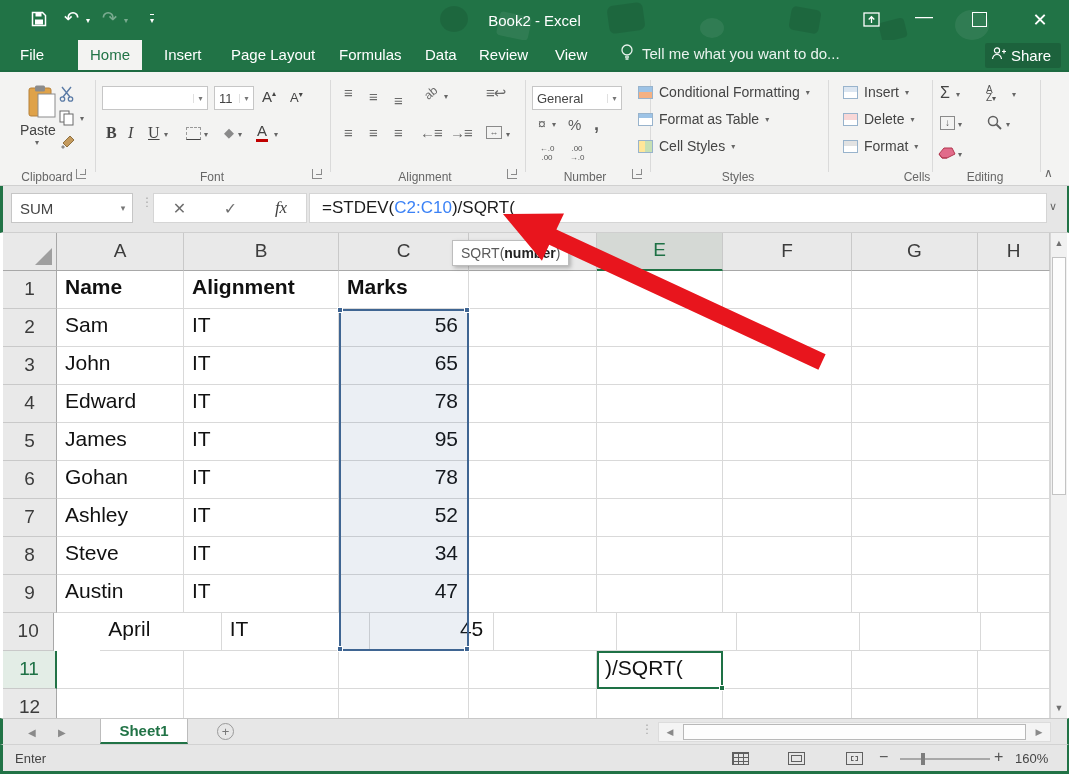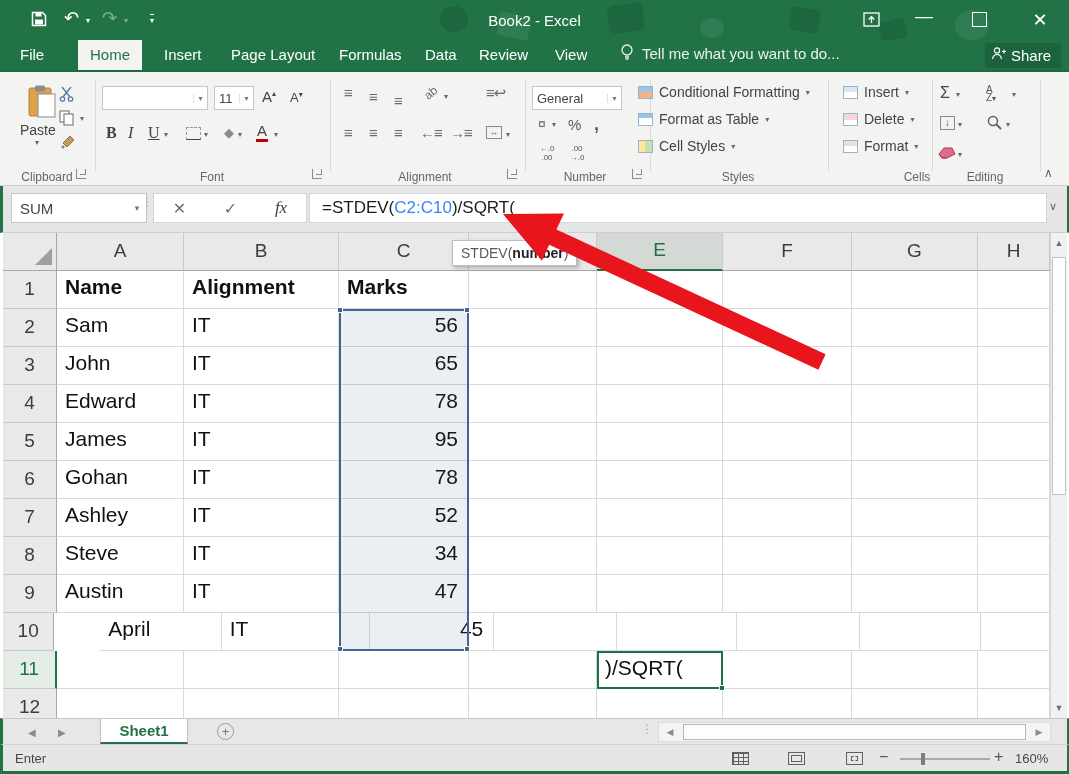--- a/index.html
+++ b/index.html
@@ -47,21 +47,21 @@
   .mini.tbl { background:linear-gradient(#9dc3e6 0 35%, #fff 35% 100%); }
   .mini.cs { background:linear-gradient(90deg,#ffe699 0 50%, #c6e0b4 50% 100%); }
   .mini.ins { background:linear-gradient(#dce6f1 0 50%, #fff 50% 100%); }
   .mini.del { background:linear-gradient(#f8d7d7 0 50%, #fff 50% 100%); }
   .mini.fmt { background:linear-gradient(#e2e2e2 0 50%, #fff 50% 100%); }
   .decbtn { font-size:8px; color:#555; width:26px; line-height:9px; white-space:pre-line; text-align:center; }
 
   
   #fbar { left:0; top:186px; width:1069px; height:47px; background:#e6e6e6; border-bottom:1px solid #cfcfcf;
           border-left:3px solid #217346; border-right:2px solid #217346; }
-  #namebox { left:8px; top:7px; width:136px; height:30px; background:#fff; border:1px solid #c6c6c6;
+  #namebox { left:8px; top:7px; width:122px; height:30px; background:#fff; border:1px solid #c6c6c6;
              display:flex; align-items:center; }
   #namebox .nv { flex:1; padding-left:8px; font-size:15px; color:#444; }
   #namebox .na { width:18px; color:#777; font-size:9px; text-align:center; }
   #fbtns { left:150px; top:7px; width:154px; height:30px; background:#fff; border:1px solid #d5d5d5;
            display:flex; align-items:center; justify-content:space-around; }
   #fbtns span { font-size:16px; color:#6f6f6f; }
   #finput { left:306px; top:7px; width:738px; height:30px; background:#fff; border:1px solid #d5d5d5;
             display:flex; align-items:center; font-size:17px; color:#1c1c1c; padding-left:12px; }
   #fexpand { right:10px; top:14px; color:#666; font-size:11px; }
   .refblue { color:#3b82f6; }
@@ -521,21 +521,21 @@
       <div id="activecell" style="left: 594px; top: 418px; width: 126px; height: 38px;">)/SQRT(<div class="fillh"></div></div>
     </div>
 
   <div id="vscroll" class="abs">
     <span class="arr" style="top:5px">▲</span>
     <div id="vthumb"></div>
     <span class="arr" style="bottom:5px">▼</span>
   </div>
 
   <div id="tooltip" class="abs">
-    <span>STDEV(</span><b>number</b><span>)</span>
+    <span>SQRT(</span><b>number</b><span>)</span>
   </div>
   <svg id="arrow" class="abs" width="1069" height="774" viewBox="0 0 1069 774">
     <polygon points="503,214 564,213.5 556.4,229.4 825.6,354.3 818.4,369.7 549.2,244.8 541.9,260.7" fill="#e8151d"></polygon>
   </svg>
 
   <div id="tabbar" class="abs">
     <span class="abs navarr" style="left:25px;top:8px">◀</span>
     <span class="abs navarr" style="left:55px;top:8px">▶</span>
     <div id="sheettab" class="abs">Sheet1</div>
     <span id="addsheet" class="abs">+</span>

